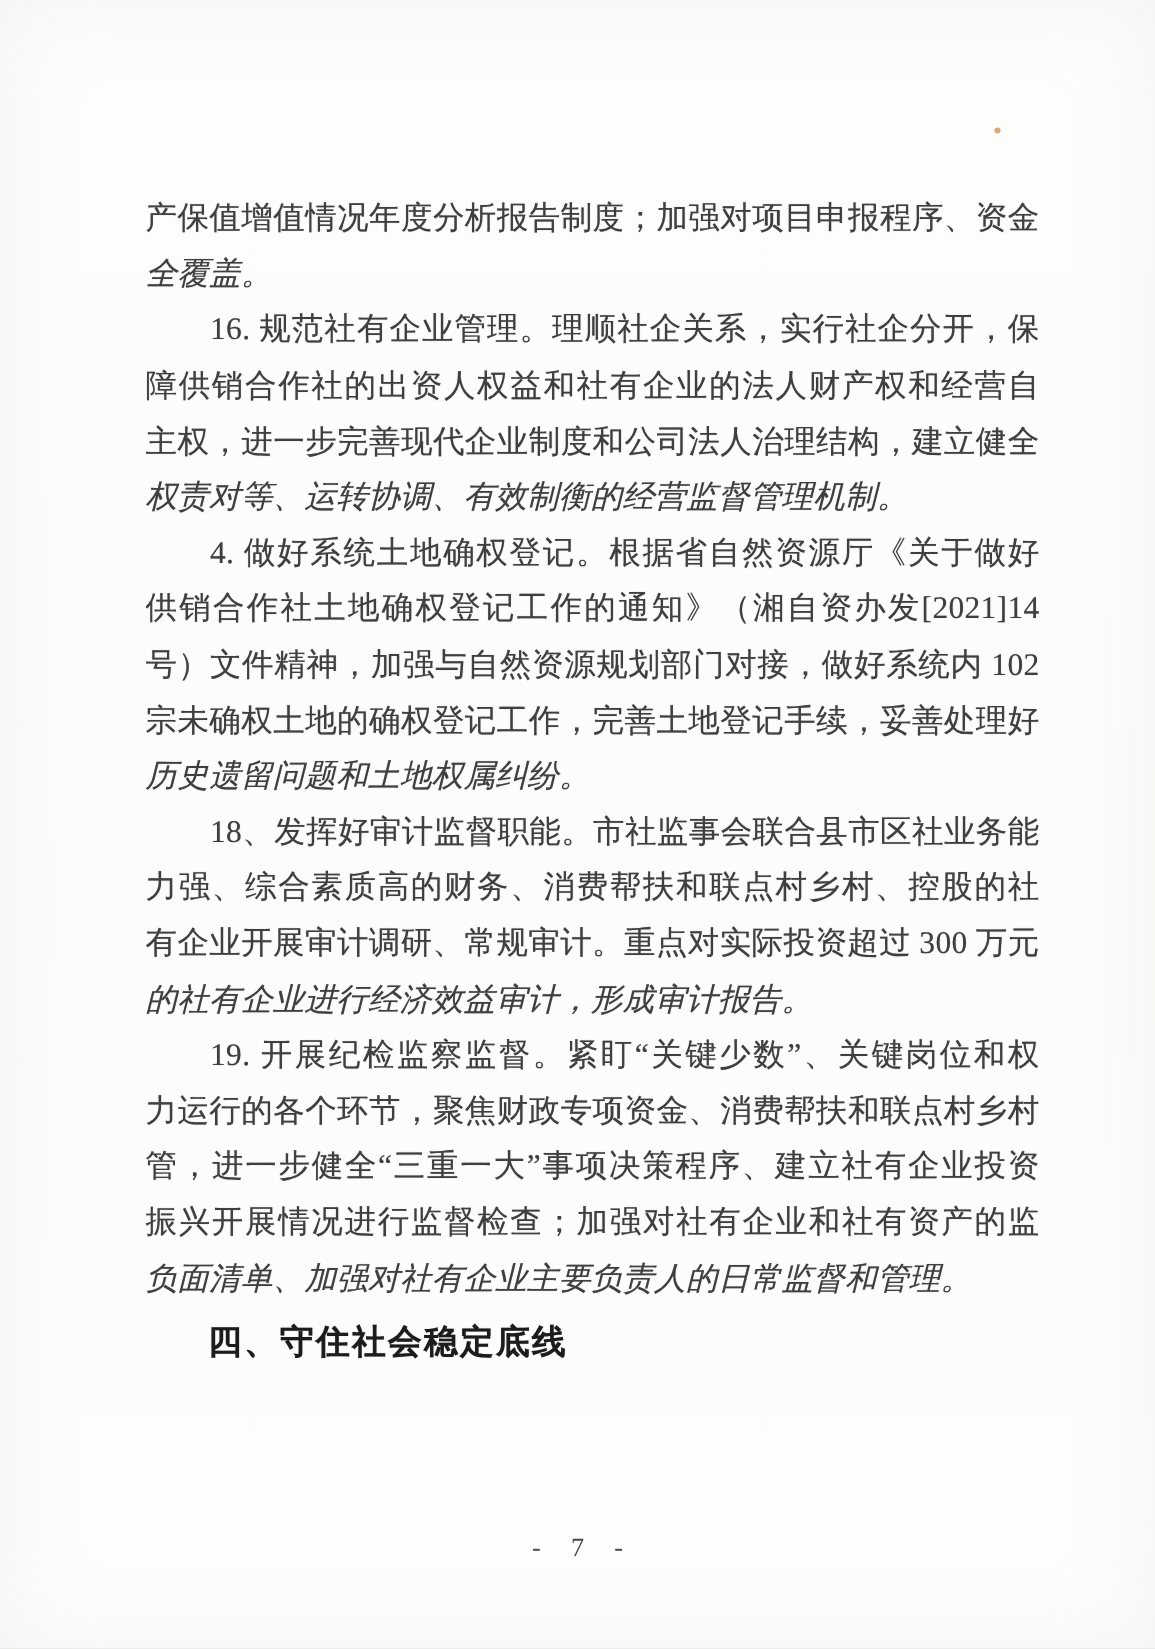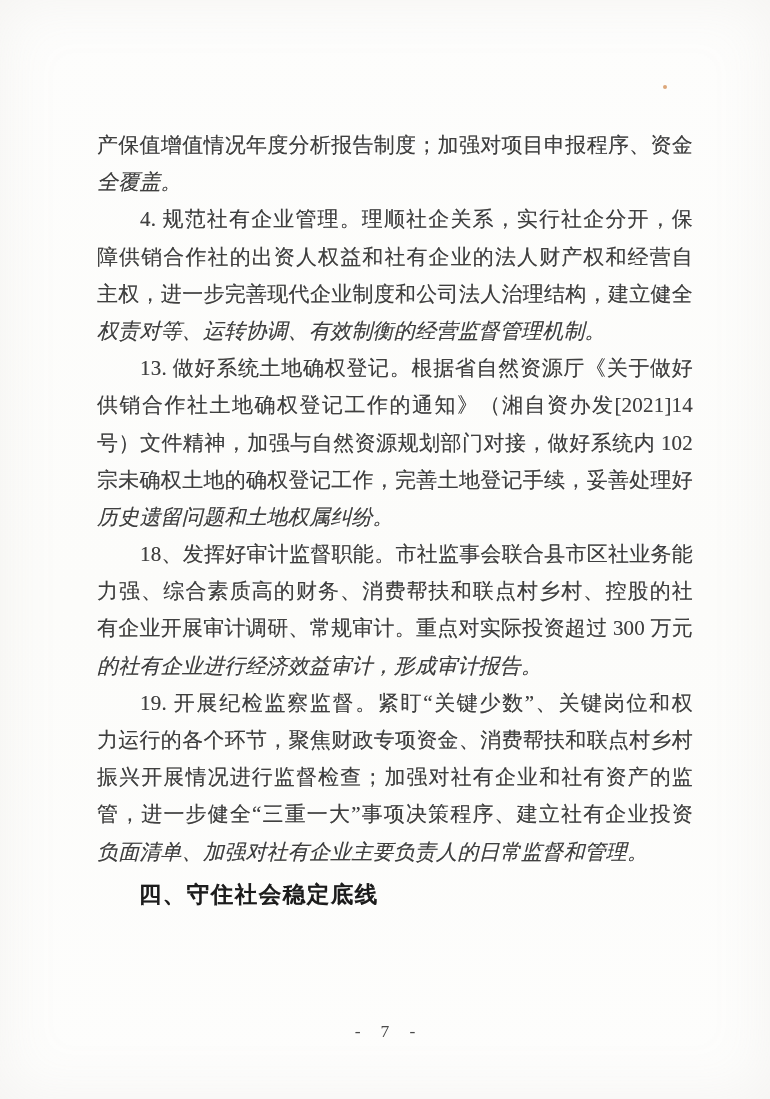--- a/index.html
+++ b/index.html
@@ -76,46 +76,46 @@
   <div class="scan-speck"></div>
 
   <div class="text-block">
 
     <div class="para">
       <div class="line">产保值增值情况年度分析报告制度；加强对项目申报程序、资金</div>
       <div class="line last">全覆盖。</div>
     </div>
 
     <div class="para">
-      <div class="line first">4. 规范社有企业管理。理顺社企关系，实行社企分开，保</div>
+      <div class="line first">16. 规范社有企业管理。理顺社企关系，实行社企分开，保</div>
       <div class="line">障供销合作社的出资人权益和社有企业的法人财产权和经营自</div>
       <div class="line">主权，进一步完善现代企业制度和公司法人治理结构，建立健全</div>
       <div class="line last">权责对等、运转协调、有效制衡的经营监督管理机制。</div>
     </div>
 
     <div class="para">
-      <div class="line first">13. 做好系统土地确权登记。根据省自然资源厅《关于做好</div>
+      <div class="line first">4. 做好系统土地确权登记。根据省自然资源厅《关于做好</div>
       <div class="line">供销合作社土地确权登记工作的通知》（湘自资办发[2021]14</div>
       <div class="line">号）文件精神，加强与自然资源规划部门对接，做好系统内 102</div>
       <div class="line">宗未确权土地的确权登记工作，完善土地登记手续，妥善处理好</div>
       <div class="line last">历史遗留问题和土地权属纠纷。</div>
     </div>
 
     <div class="para">
       <div class="line first">18、发挥好审计监督职能。市社监事会联合县市区社业务能</div>
       <div class="line">力强、综合素质高的财务、消费帮扶和联点村乡村、控股的社</div>
       <div class="line">有企业开展审计调研、常规审计。重点对实际投资超过 300 万元</div>
       <div class="line last">的社有企业进行经济效益审计，形成审计报告。</div>
     </div>
 
     <div class="para">
       <div class="line first">19. 开展纪检监察监督。紧盯“关键少数”、关键岗位和权</div>
       <div class="line">力运行的各个环节，聚焦财政专项资金、消费帮扶和联点村乡村</div>
+      <div class="line">管，进一步健全“三重一大”事项决策程序、建立社有企业投资</div>
       <div class="line">振兴开展情况进行监督检查；加强对社有企业和社有资产的监</div>
-      <div class="line">管，进一步健全“三重一大”事项决策程序、建立社有企业投资</div>
       <div class="line last">负面清单、加强对社有企业主要负责人的日常监督和管理。</div>
     </div>
 
     <div class="section-heading">四、守住社会稳定底线</div>
 
   </div>
 
   <div class="page-number">- 7 -</div>
 
 </div>

